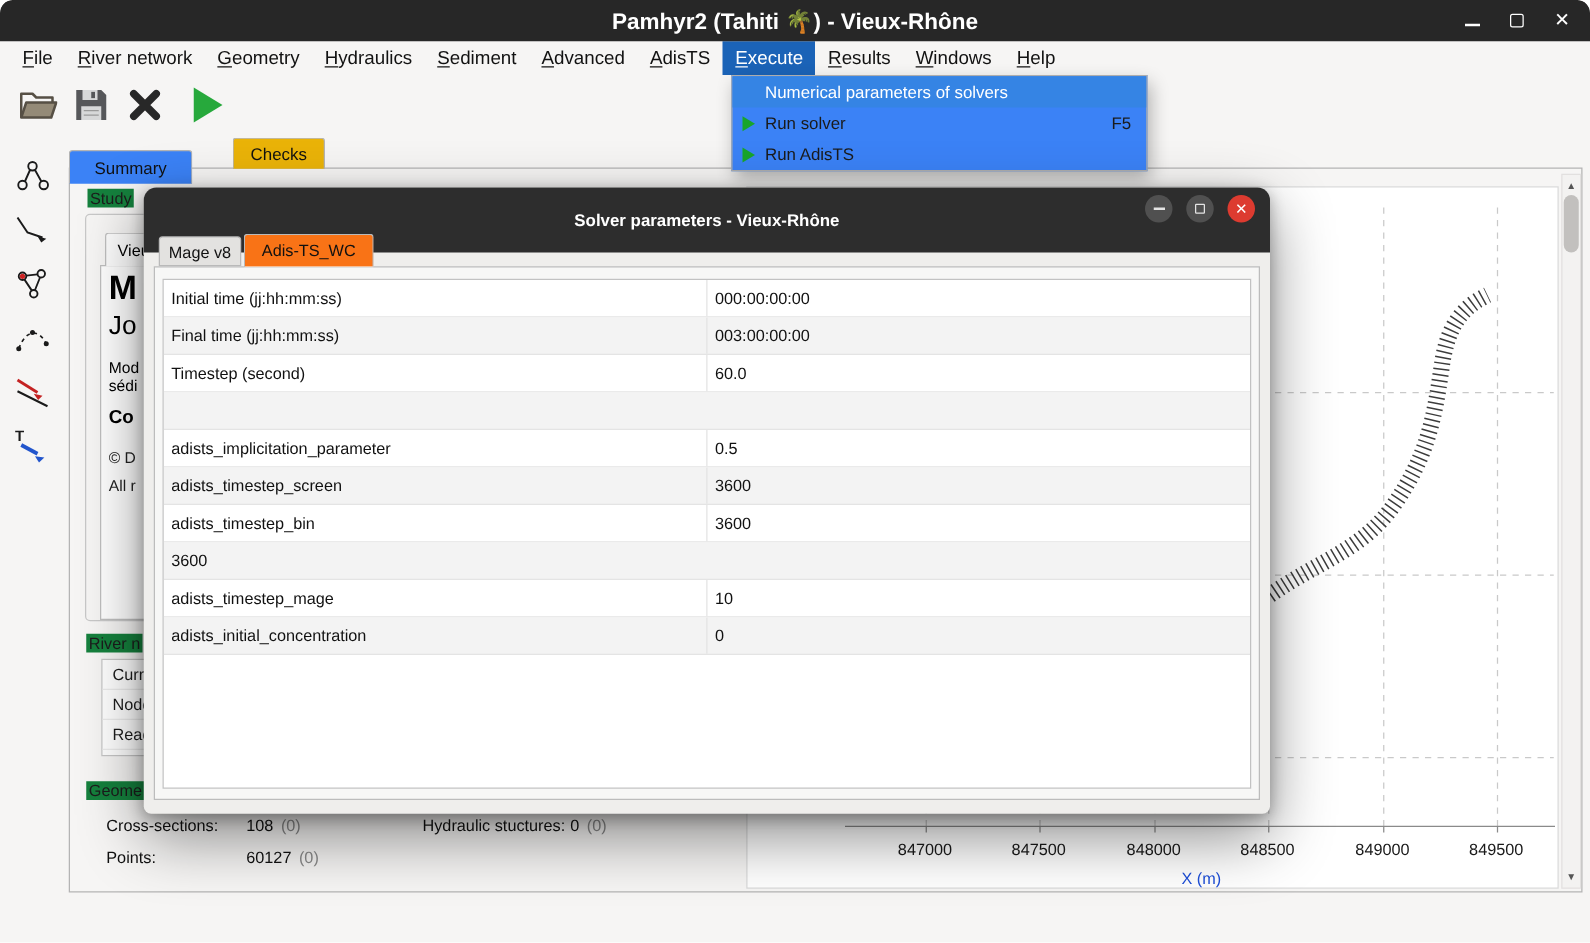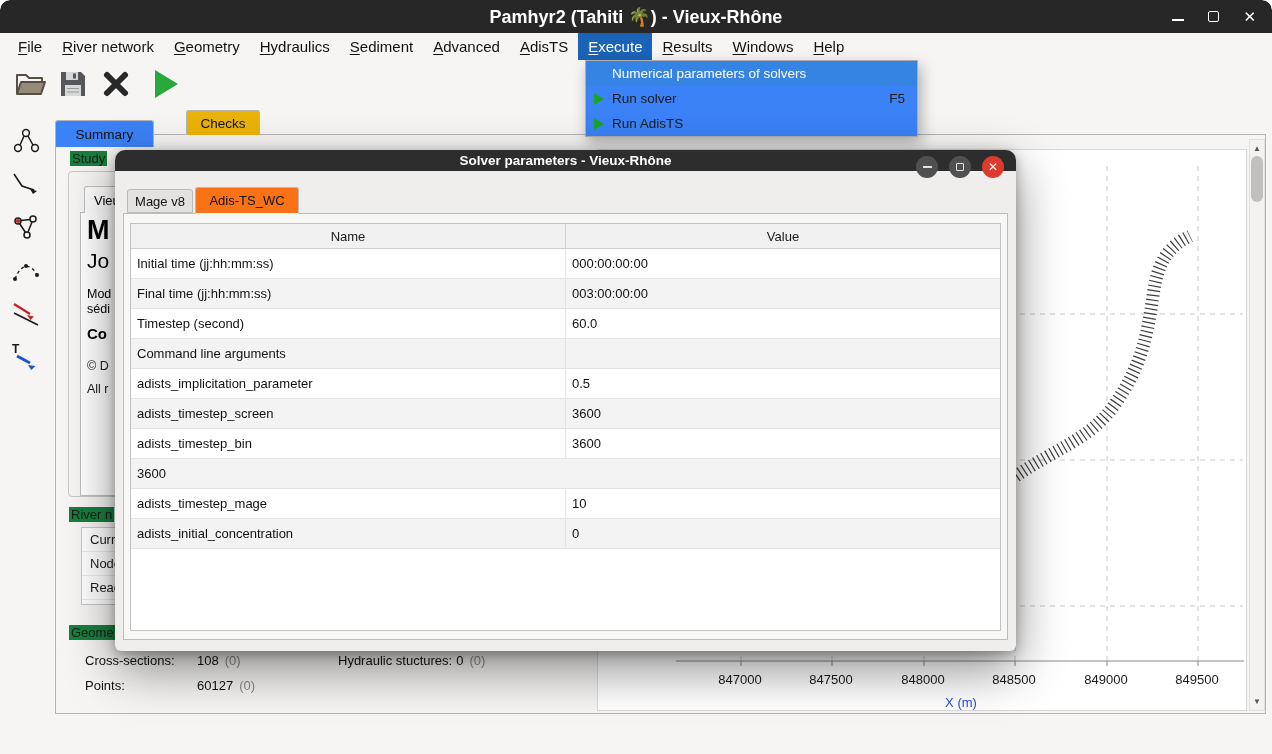--- a/index.html
+++ b/index.html
@@ -64,21 +64,21 @@
   .xlabel { position:absolute; left:870px; top:560px; width:70px; text-align:center; font-size:13px; color:#1d4ed8; z-index:2; }
 
   
   .v-scrollbar { position:absolute; left:1193px; top:4px; width:16px; height:572px; background:#f3f2f1; border:1px solid #e2e0df; z-index:3; }
   .sb-arrow { position:absolute; width:100%; text-align:center; font-size:8px; color:#555; }
   .sb-arrow.up { top:4px; } .sb-arrow.down { bottom:4px; }
   .sb-thumb { position:absolute; left:1px; top:16px; width:12px; height:46px; background:#c2c0be; border-radius:6px; }
 
   
   .dialog { position:absolute; left:115px; top:150px; width:901px; height:501px; background:#efeeec; border-radius:10px 10px 6px 6px; box-shadow:0 18px 50px rgba(0,0,0,.45), 0 3px 12px rgba(0,0,0,.3); z-index:50; }
-  .dlg-titlebar { position:relative; height:21px; background:#2d2d2d; border-radius:10px 10px 0 0; display:flex; align-items:center; justify-content:center; }
+  .dlg-titlebar { position:relative; height:52px; background:#2d2d2d; border-radius:10px 10px 0 0; display:flex; align-items:center; justify-content:center; }
   .dlg-title { color:#fff; font-size:13.5px; font-weight:bold; }
   .dlg-controls { position:absolute; right:12px; top:6px; display:flex; gap:11px; }
   .dlg-btn { width:22px; height:22px; border-radius:50%; background:#505050; display:flex; align-items:center; justify-content:center; color:#e4e4e4; }
   .dlg-btn .bar { width:9px; height:1.5px; background:#e4e4e4; }
   .dlg-btn .sq { width:8px; height:8px; border:1.3px solid #e4e4e4; border-radius:1px; }
   .dlg-btn.close { background:#dd3b30; color:#fff; font-size:12px; }
   .dlg-tab { position:absolute; font-size:13px; display:flex; align-items:center; justify-content:center; border:1px solid #b9b9b9; border-radius:3px 3px 0 0; color:#111; }
   .dlg-tab.inactive { left:12px; top:39px; width:66px; height:24px; background:#e3e2e0; }
   .dlg-tab.active { left:80px; top:37px; width:104px; height:27px; background:#f97316; border-bottom:1px solid #f7f7f6; z-index:3; }
   .dlg-pane { position:absolute; left:8px; top:63px; width:885px; height:427px; background:#f7f7f6; border:1px solid #bcbcbc; }
@@ -325,39 +325,34 @@
       </div>
     </div>
     <div class="dlg-tab inactive">
         <span>Mage v8</span>
       </div>
     <div class="dlg-tab active">
         <span>Adis-TS_WC</span>
       </div>
     <div class="dlg-pane">
       <div class="ptable">
-        <div class="thead">
-          <div class="th">Name</div>
-          <div class="th">Value</div>
-        </div>
         <div id="dlg-tbody">
             <div class="trow">
               <div class="tcell">Initial time (jj:hh:mm:ss)</div>
               <div class="tcell val">000:00:00:00</div>
             </div>
             <div class="trow alt">
               <div class="tcell">Final time (jj:hh:mm:ss)</div>
               <div class="tcell val">003:00:00:00</div>
             </div>
             <div class="trow">
               <div class="tcell">Timestep (second)</div>
               <div class="tcell val">60.0</div>
             </div>
             <div class="trow alt">
-              <div class="tcell">Command line arguments</div>
               <div class="tcell val"></div>
             </div>
             <div class="trow">
               <div class="tcell">adists_implicitation_parameter</div>
               <div class="tcell val">0.5</div>
             </div>
             <div class="trow alt">
               <div class="tcell">adists_timestep_screen</div>
               <div class="tcell val">3600</div>
             </div>

